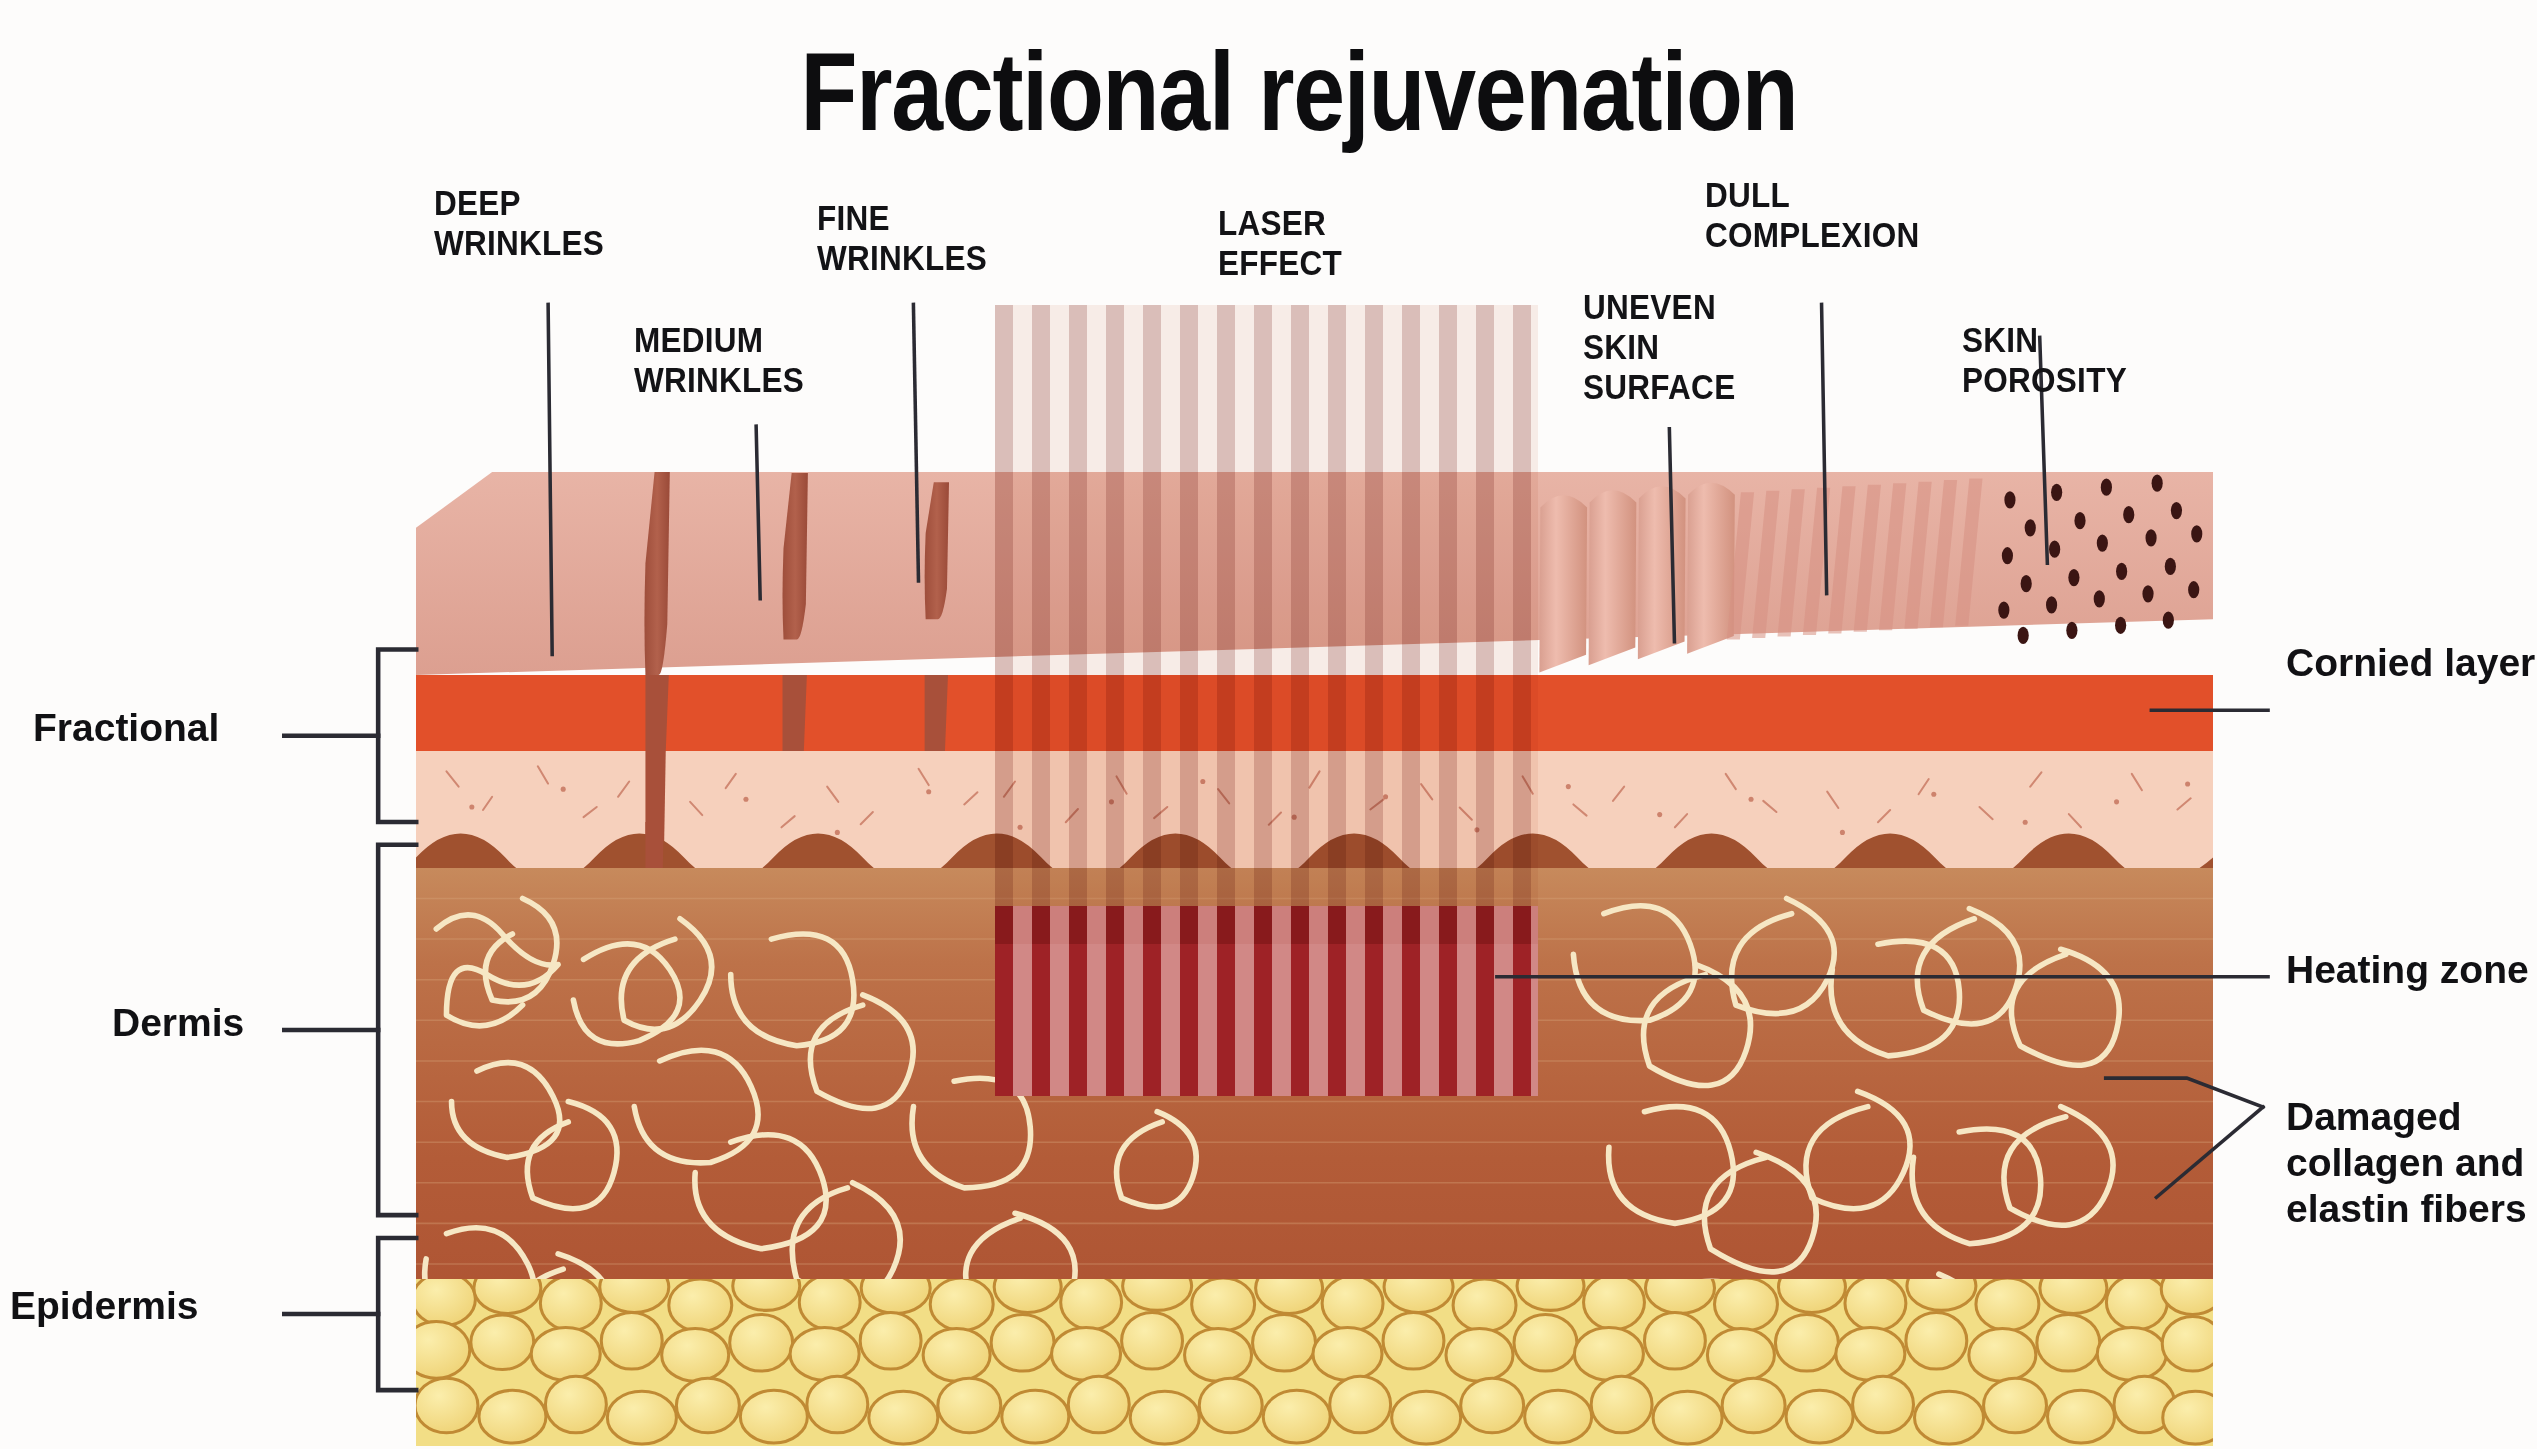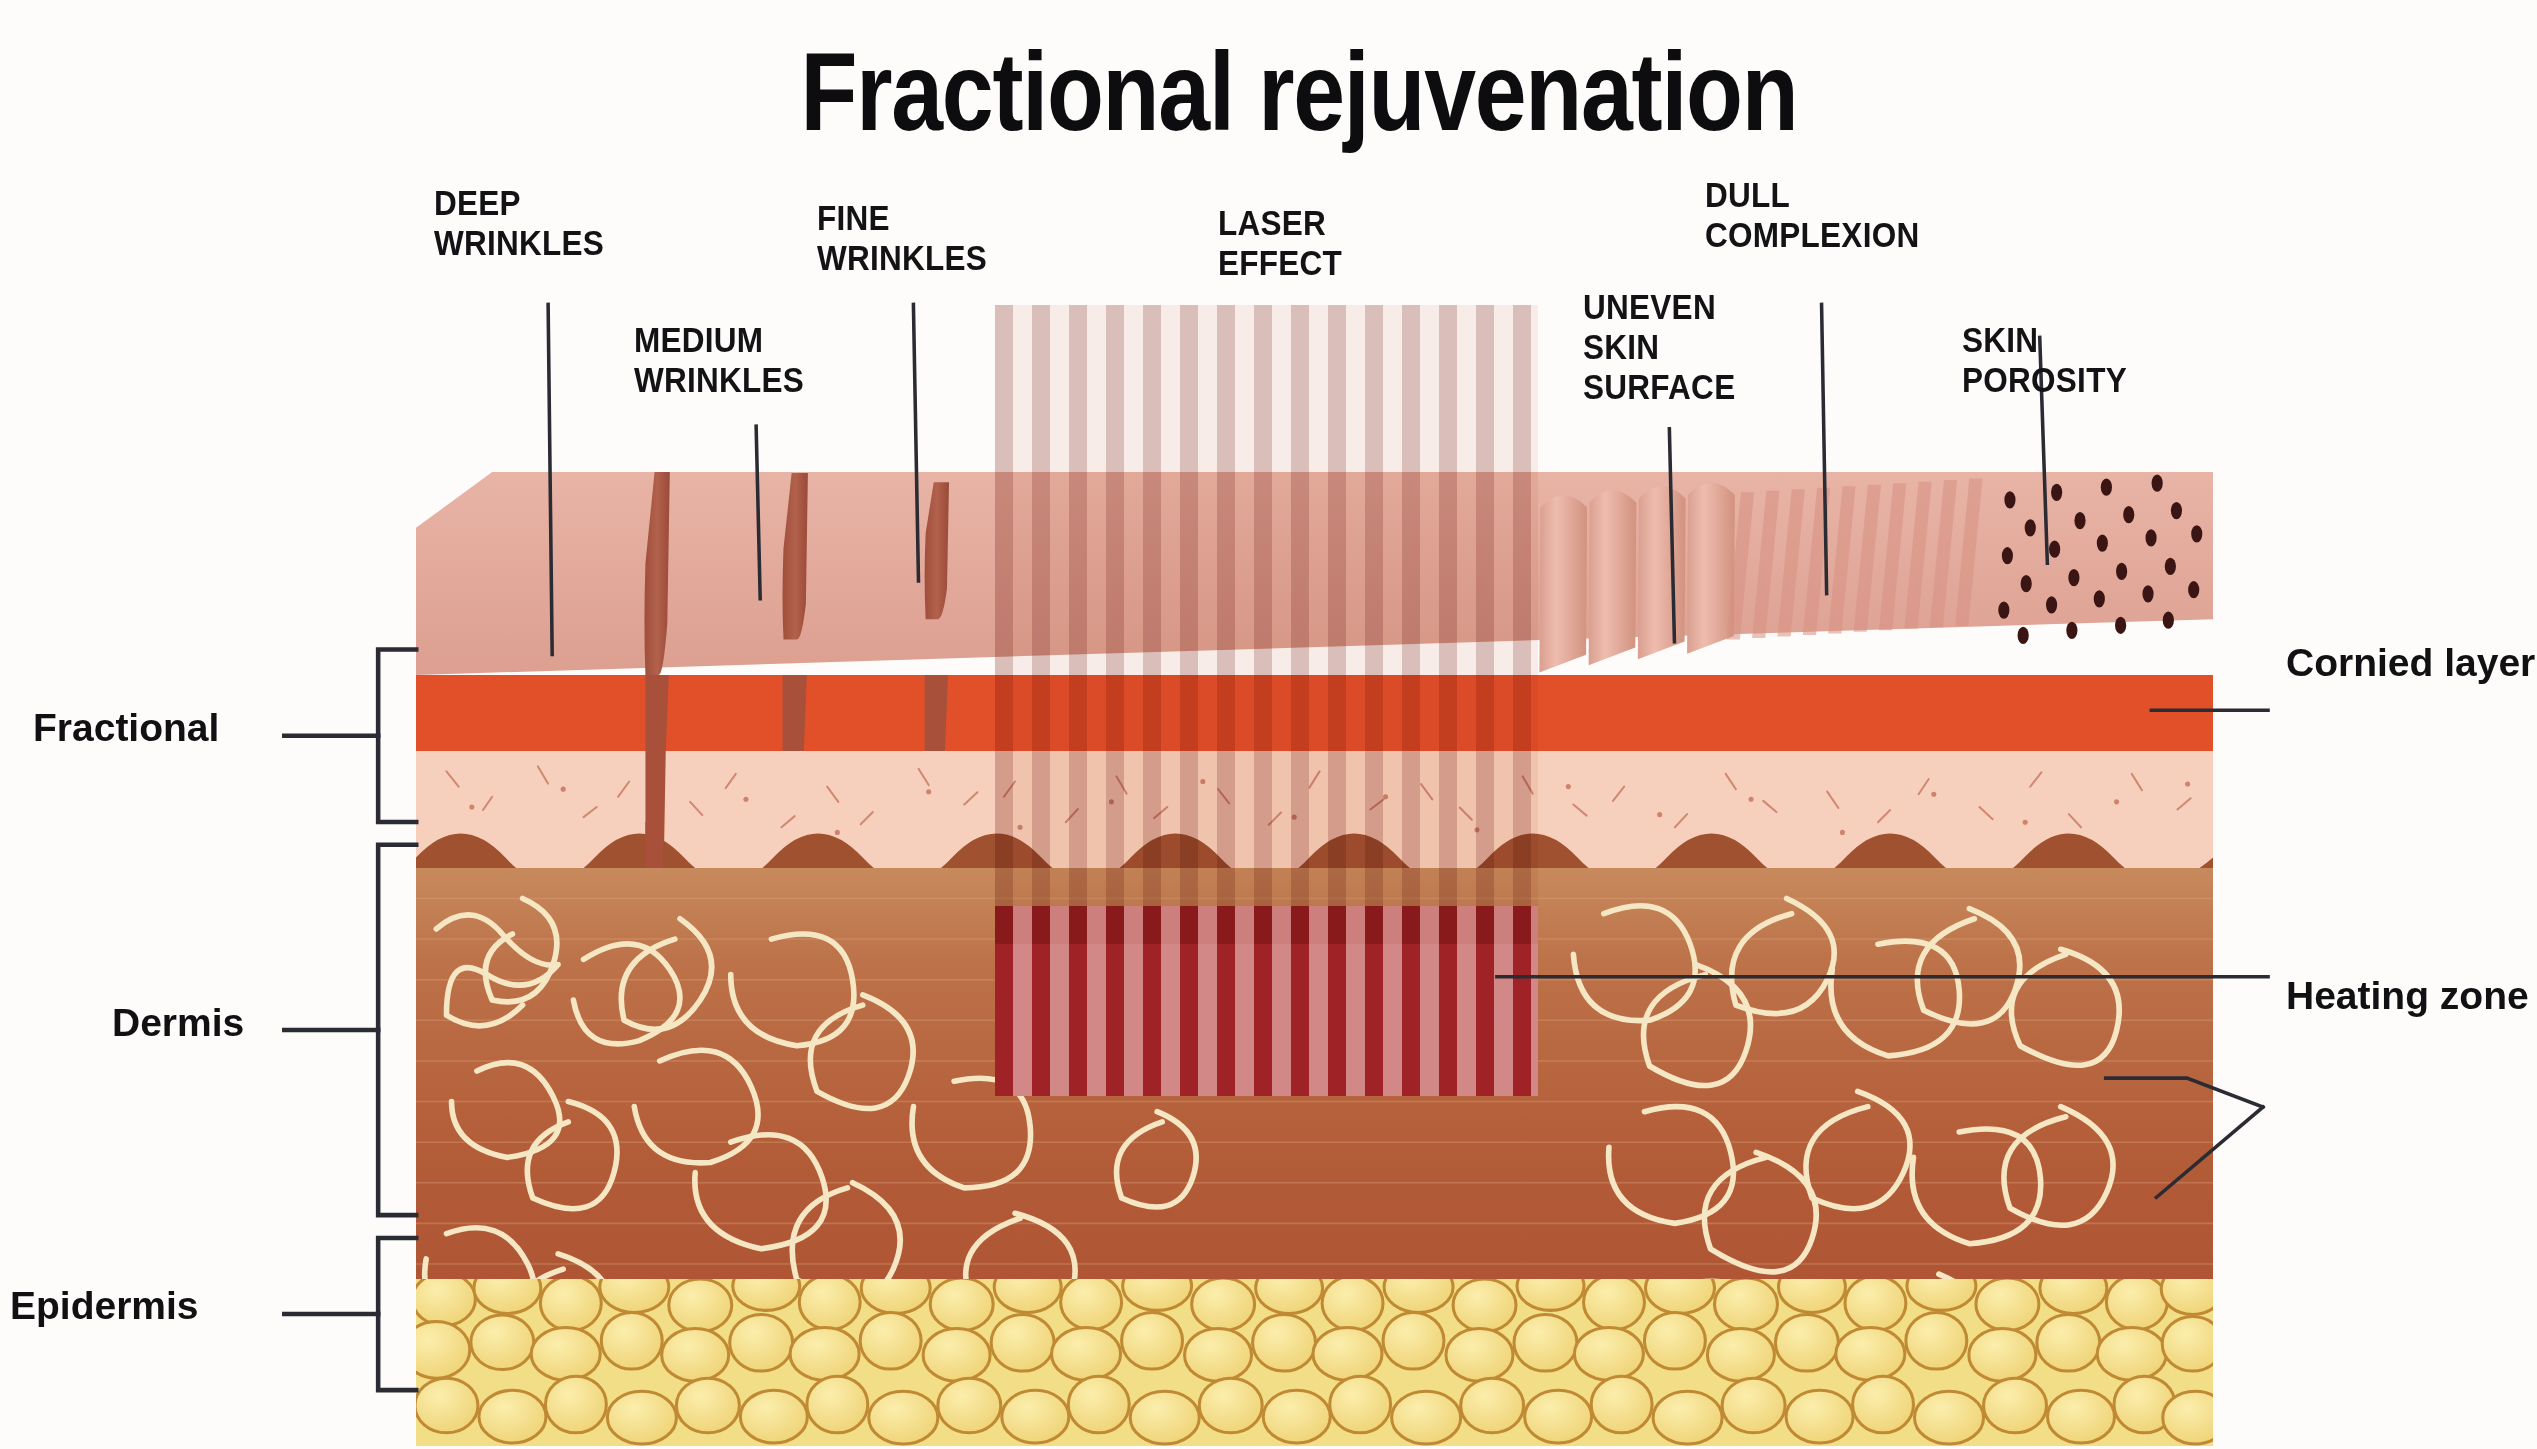--- a/index.html
+++ b/index.html
@@ -451,16 +451,19 @@
   <div class="cap" style="left:1705px;top:175px">DULL
 COMPLEXION</div>
   <div class="cap" style="left:1962px;top:320px">SKIN
 POROSITY</div>
 
   <div class="side" style="left:33px;top:705px">Fractional</div>
   <div class="side" style="left:112px;top:1000px">Dermis</div>
   <div class="side" style="left:10px;top:1283px">Epidermis</div>
 
   <div class="side" style="left:2286px;top:640px">Cornied layer</div>
-  <div class="side" style="left:2286px;top:973px">Heating zone</div>
+  <div class="side" style="left:2286px;top:947px">Heating zone</div>
+  <div class="side" style="left:2286px;top:1094px">Damaged
+collagen and
+elastin fibers</div>
 
 </div>
 
 
 </body></html>

